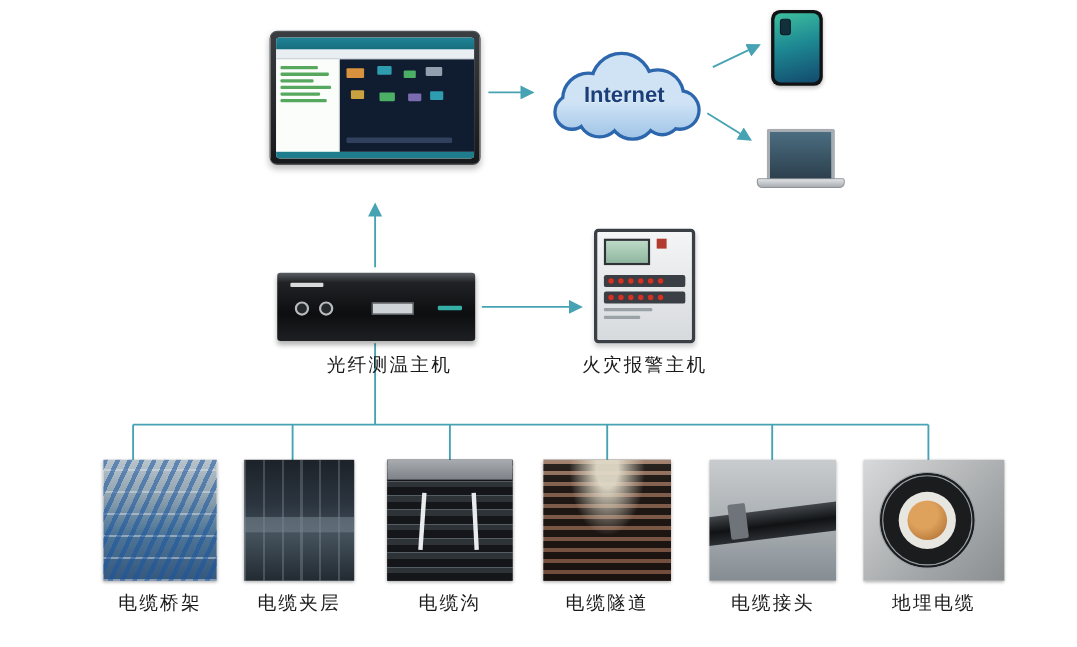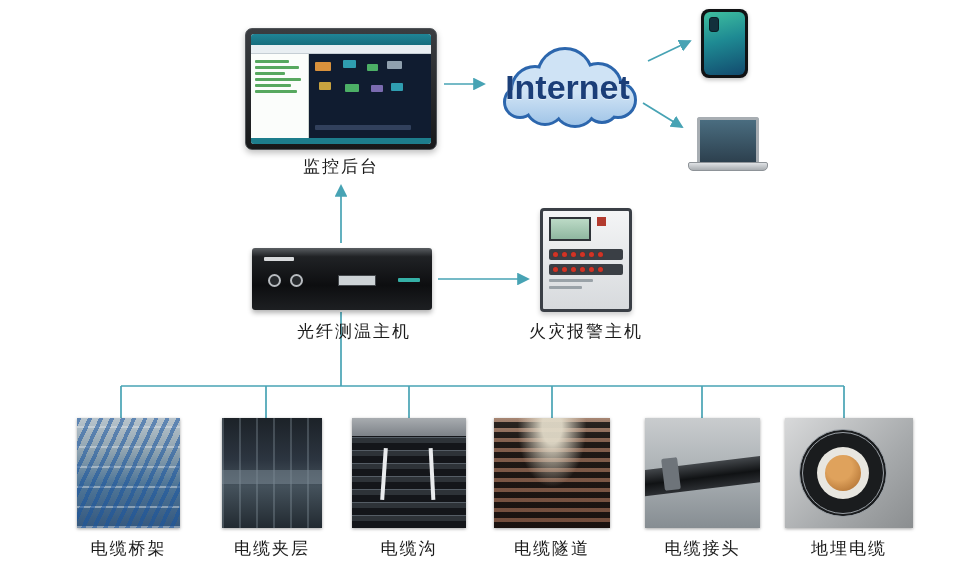--- a/index.html
+++ b/index.html
@@ -33,21 +33,21 @@
   .b3{left:58px;top:10px;width:11px;height:7px;background:#4caf66}
   .b4{left:78px;top:7px;width:15px;height:8px;background:#90a0ae}
   .b5{left:10px;top:28px;width:12px;height:8px;background:#c7a23f}
   .b6{left:36px;top:30px;width:14px;height:8px;background:#4caf66}
   .b7{left:62px;top:31px;width:12px;height:7px;background:#7b6bb0}
   .b8{left:82px;top:29px;width:12px;height:8px;background:#2f9db0}
   .b9{left:6px;bottom:8px;width:96px;height:5px;background:#31405c}
   .scr-status { height:6px; background:#1d7d8c; }
   .internet-label { position:absolute; left:490px; top:48px; width:155px; height:78px;
                     display:flex; align-items:center; justify-content:center;
-                    font-family:"Liberation Sans", sans-serif; font-weight:bold; font-size:34px;
+                    font-family:"Liberation Sans", sans-serif; font-weight:bold; font-size:20px;
                     color:#1b3e78; text-shadow:0 1px 0 rgba(255,255,255,.5); }
 
   
   .phone { position:absolute; left:701px; top:9px; width:47px; height:69px;
            background:#101214; border-radius:8px; padding:3px; box-shadow:0 2px 4px rgba(0,0,0,.25); }
   .phone-screen { width:100%; height:100%; border-radius:6px; position:relative;
                   background:linear-gradient(165deg,#3fbf9f 0%, #1e8a93 45%, #124a6e 100%); }
   .phone-cam { position:absolute; left:5px; top:5px; width:10px; height:15px;
                background:#12303c; border-radius:3px; border:1px solid #0b1d24; }
 
@@ -203,21 +203,20 @@
             <span class="blk b5"></span>
             <span class="blk b6"></span>
           <span class="blk b7"></span>
             <span class="blk b8"></span>
             <span class="blk b9"></span>
         </div>
       </div>
       <div class="scr-status"></div>
     </div>
   </div>
-  <div class="node-label" style="left:245px; top:155px; width:192px;">监控后台</div>
 
   <div class="phone">
     <div class="phone-screen">
       <span class="phone-cam"></span>
     </div>
   </div>
 
   <div class="laptop">
     <div class="laptop-screen"></div>
     <div class="laptop-base"></div>
@@ -250,21 +249,21 @@
         <i></i>
         <i></i>
       </div>
     <div class="alarm-lines">
         <i></i>
         <i></i>
       </div>
   </div>
   <div class="node-label" style="left:526px; top:320px; width:120px;">火灾报警主机</div>
 
-  <figure class="site" style="left:63px; width:117px;padding-left:14px;">
+  <figure class="site" style="left:80px; width:117px;padding-left:14px;">
     <div class="photo photo-tray"></div>
     <figcaption class="site-label">电缆桥架</figcaption>
   </figure>
 
   <figure class="site" style="left:210px; width:112px;padding-left:12px;">
     <div class="photo photo-interlayer">
       <div class="inter-band"></div>
     </div>
     <figcaption class="site-label">电缆夹层</figcaption>
   </figure>

